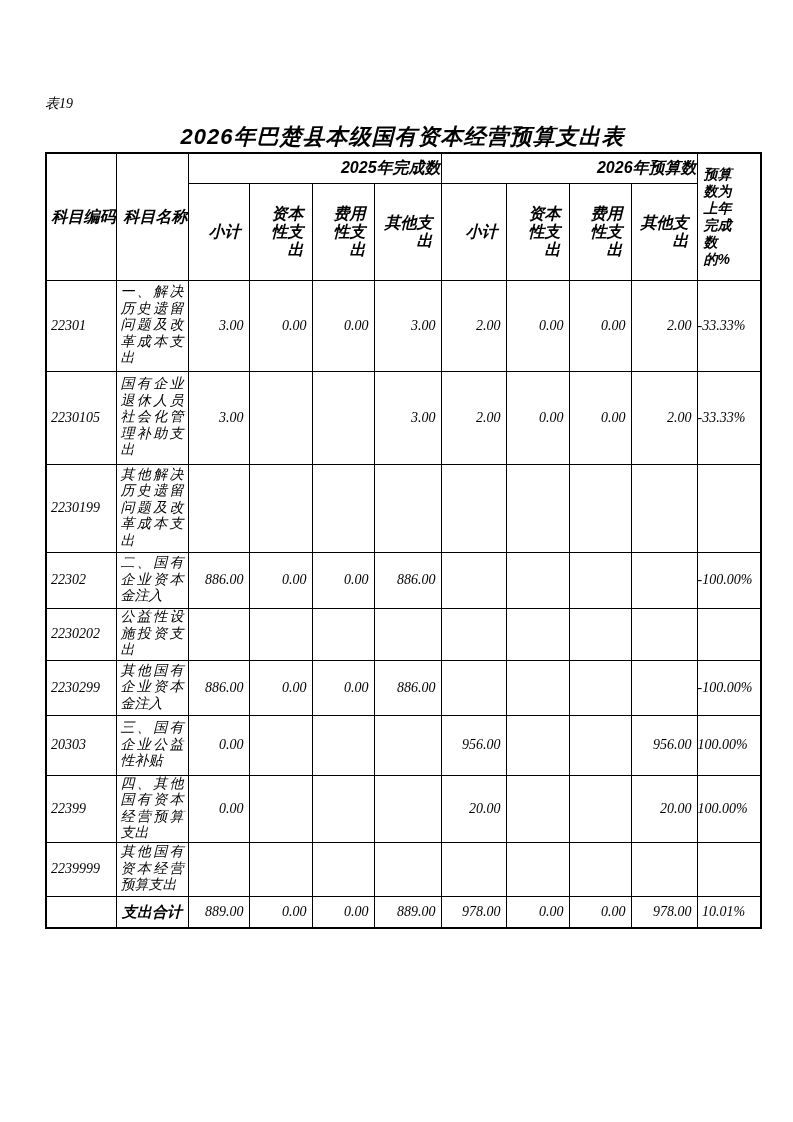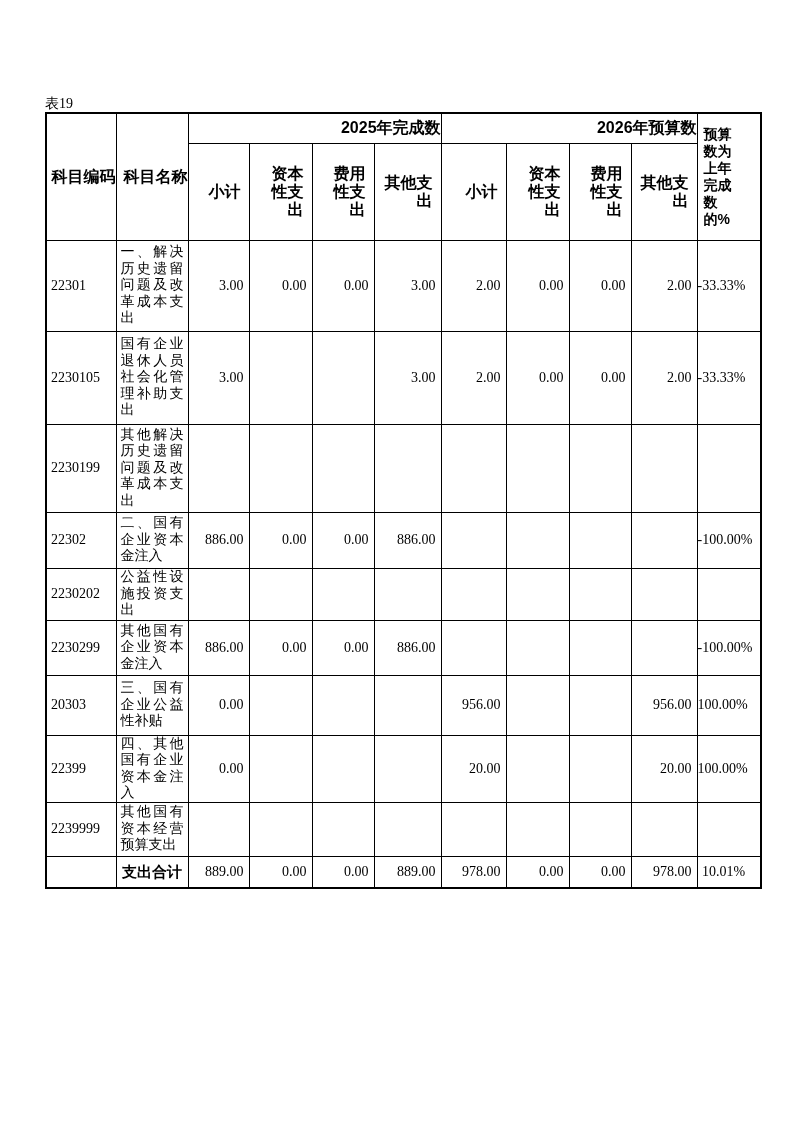--- a/index.html
+++ b/index.html
@@ -3,21 +3,21 @@
 <meta charset="utf-8">
 <style>
   * { box-sizing: border-box; }
   html, body { margin: 0; padding: 0; background: #e8e8e8; }
   .page {
     width: 793px; height: 1122px; margin: 0 auto;
     background: #ffffff; color: #000;
     font-family: "Liberation Serif", serif;
     position: relative; overflow: hidden;
   }
-  .content { position: absolute; left: 45px; top: 96px; width: 715px; }
+  .content { position: absolute; left: 45px; top: 96px; width: 715px; font-style: italic; }
   .table-label { font-size: 14px; line-height: 16px; }
   .doc-title {
     font-family: "Liberation Sans", sans-serif;
     font-size: 22px; font-weight: bold;
     text-align: center; margin: 10px 0 0 0; letter-spacing: 1px;
   }
   .unit-note { font-size: 13px; text-align: right; margin: 13px 1px 2px 0; }
 
   table.budget {
     border-collapse: collapse; table-layout: fixed;
@@ -58,20 +58,21 @@
     text-align: center; text-align-last: center; padding: 0;
   }
 </style>
 </head>
 <body>
 
 <div class="page">
   <div class="content">
 
     <div class="table-label">表19</div>
+    <div class="doc-title">2026年巴楚县本级国有资本经营预算支出表</div>
 
     <table class="budget">
       <colgroup>
         <col style="width:70px">
           <col style="width:72px">
         <col style="width:61px">
           <col style="width:63px">
           <col style="width:62px">
           <col style="width:67px">
         <col style="width:65px">
@@ -186,21 +187,21 @@
           <td class="num"></td>
           <td class="num"></td>
           <td class="num">956.00</td>
           <td class="num"></td>
           <td class="num"></td>
           <td class="num">956.00</td>
           <td class="pct">100.00%</td>
         </tr>
         <tr>
           <td class="code">22399</td>
-          <td class="name">四、其他国有企业资本金注入</td>
+          <td class="name">四、其他国有资本经营预算支出</td>
           <td class="num">0.00</td>
           <td class="num"></td>
           <td class="num"></td>
           <td class="num"></td>
           <td class="num">20.00</td>
           <td class="num"></td>
           <td class="num"></td>
           <td class="num">20.00</td>
           <td class="pct">100.00%</td>
         </tr>

